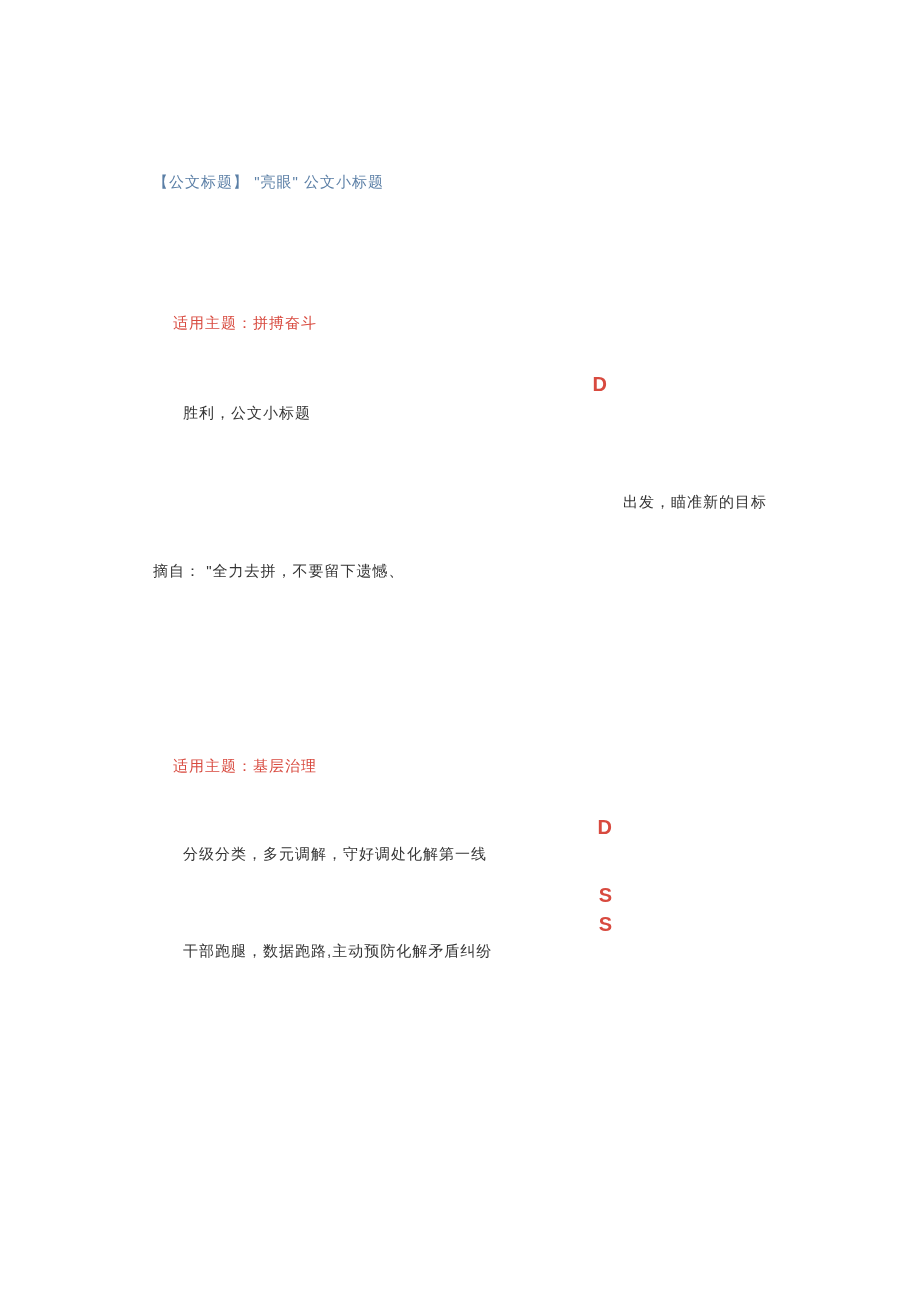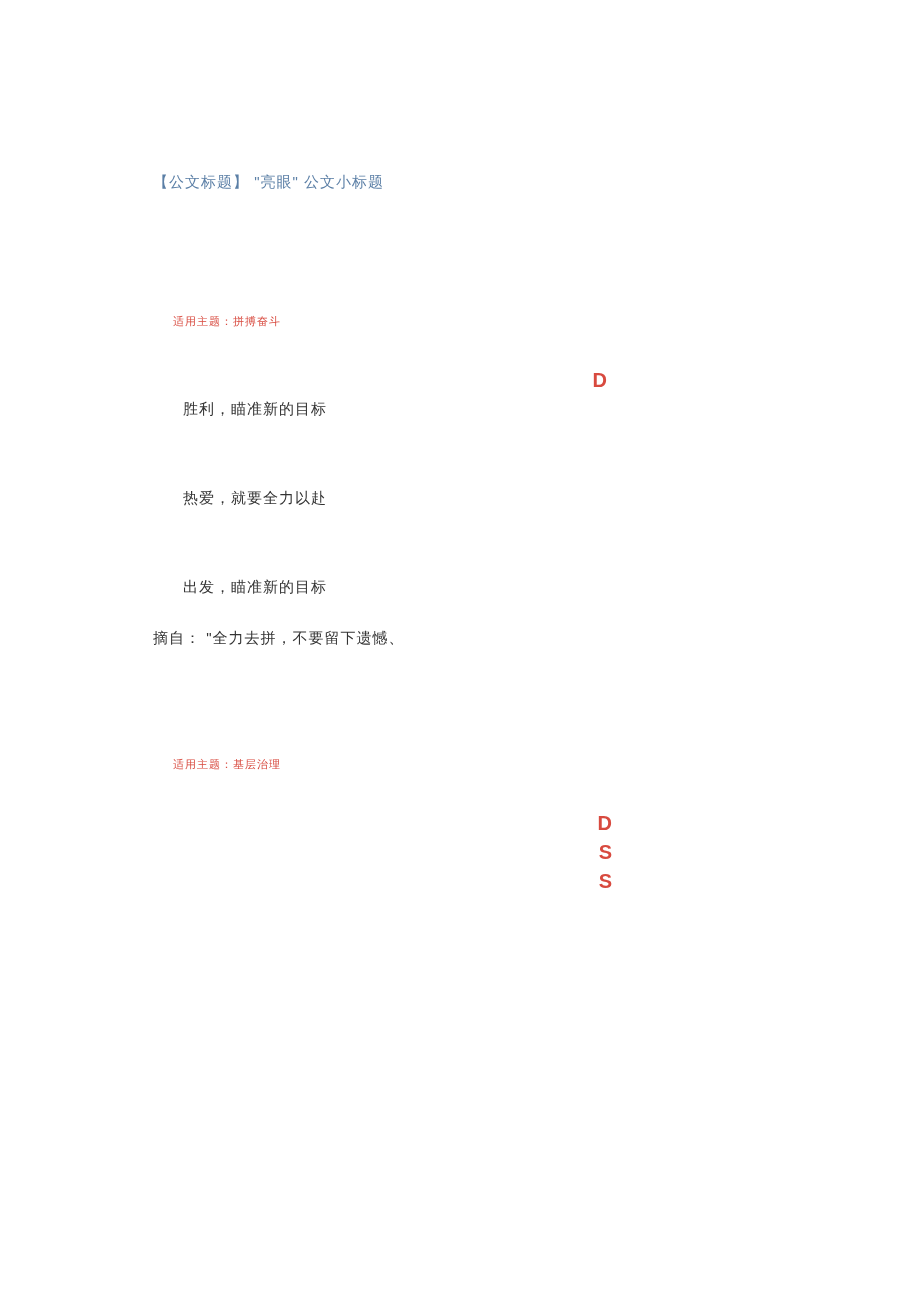--- a/index.html
+++ b/index.html
@@ -28,21 +28,21 @@
       right: 153px;
     }
     .section-1 {
       top: 314px;
     }
     .section-2 {
       top: 740px;
       margin-top: 17px;
     }
     .theme-label {
-      font-size: 11px;
+      font-size: 15px;
       color: #d84a3f;
       letter-spacing: 1px;
       margin-left: 20px;
       margin-bottom: 40px;
     }
     .marker {
       font-size: 20px;
       font-weight: bold;
       color: #d84a3f;
       text-align: right;
@@ -77,43 +77,45 @@
     .section-1 .source-text {
       margin-top: 10px;
     }
     .section-2 .source-text {
       margin-top: 45px;
     }
     .section-1 .item-text {
       margin-bottom: 70px;
     }
     .section-1 .item-text.last {
-      margin-bottom: 32px;
+      margin-bottom: 50px;
+      text-align: right;
     }
   </style>
 </head>
 <body>
 
 <div class="page-title">【公文标题】 "亮眼" 公文小标题</div>
 
 <div class="section section-1">
   <div class="theme-label">适用主题：拼搏奋斗</div>
 
   <div class="marker">D</div>
-  <div class="item-text">胜利，瞄准新的目标</div>
+  <div class="item-text">胜利，公文小标题</div>
 
-  <div class="item-text">热爱，就要全力以赴</div>
 
   <div class="item-text last">出发，瞄准新的目标</div>
 
   <div class="source-text">摘自： "全力去拼，不要留下遗憾、</div>
 </div>
 
 <div class="section section-2">
   <div class="theme-label">适用主题：基层治理</div>
 
   <div class="marker">D</div>
+  <div class="item-text">分级分类，多元调解，守好调处化解第一线</div>
 
   <div class="marker">S</div>
 
   <div class="marker">S</div>
+  <div class="item-text">干部跑腿，数据跑路,主动预防化解矛盾纠纷</div>
 
 </div>
 
 </body></html>

